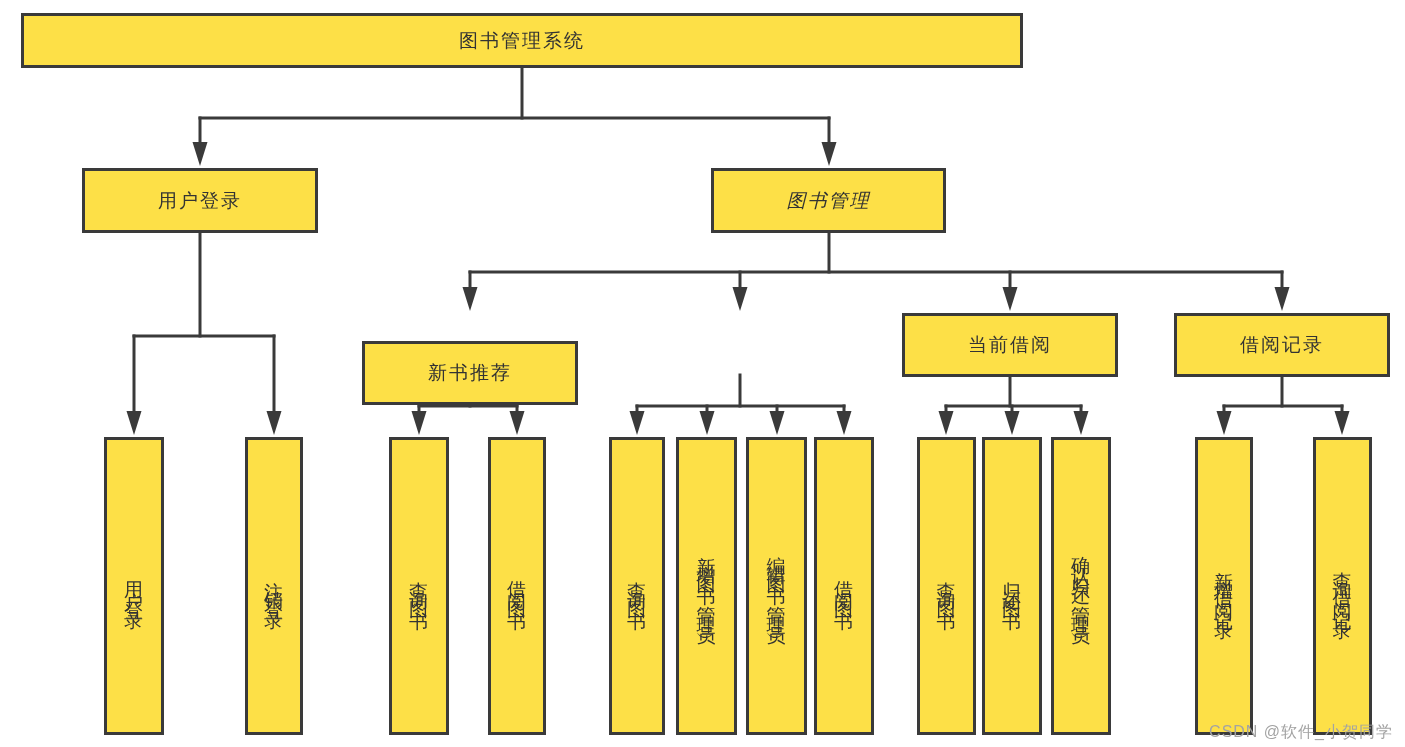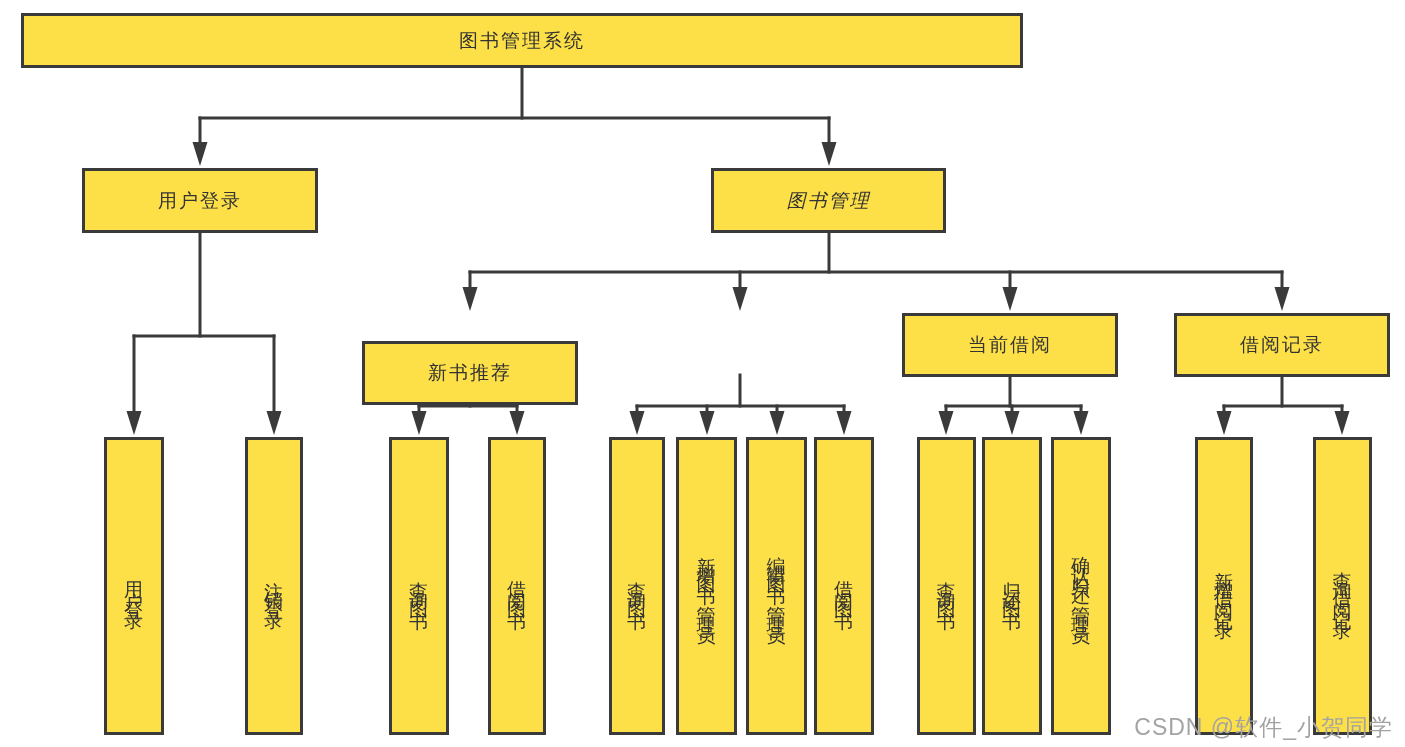--- a/index.html
+++ b/index.html
@@ -74,21 +74,21 @@
   .f8  {left: 814px;  width: 60px;}
   .f9  {left: 917px;  width: 59px;}
   .f10 {left: 982px;  width: 60px;}
   .f11 {left: 1051px; width: 60px;}
   .f12 {left: 1195px; width: 58px;}
   .f13 {left: 1313px; width: 59px;}
   .watermark {
     position: absolute;
     right: 12px;
     bottom: 4px;
-    font-size: 23px;
+    font-size: 16px;
     color: #a3a3a3;
     letter-spacing: 1px;
     z-index: 2;
     white-space: nowrap;
   }
 </style>
 </head>
 <body>
 
 <div class="stage">

